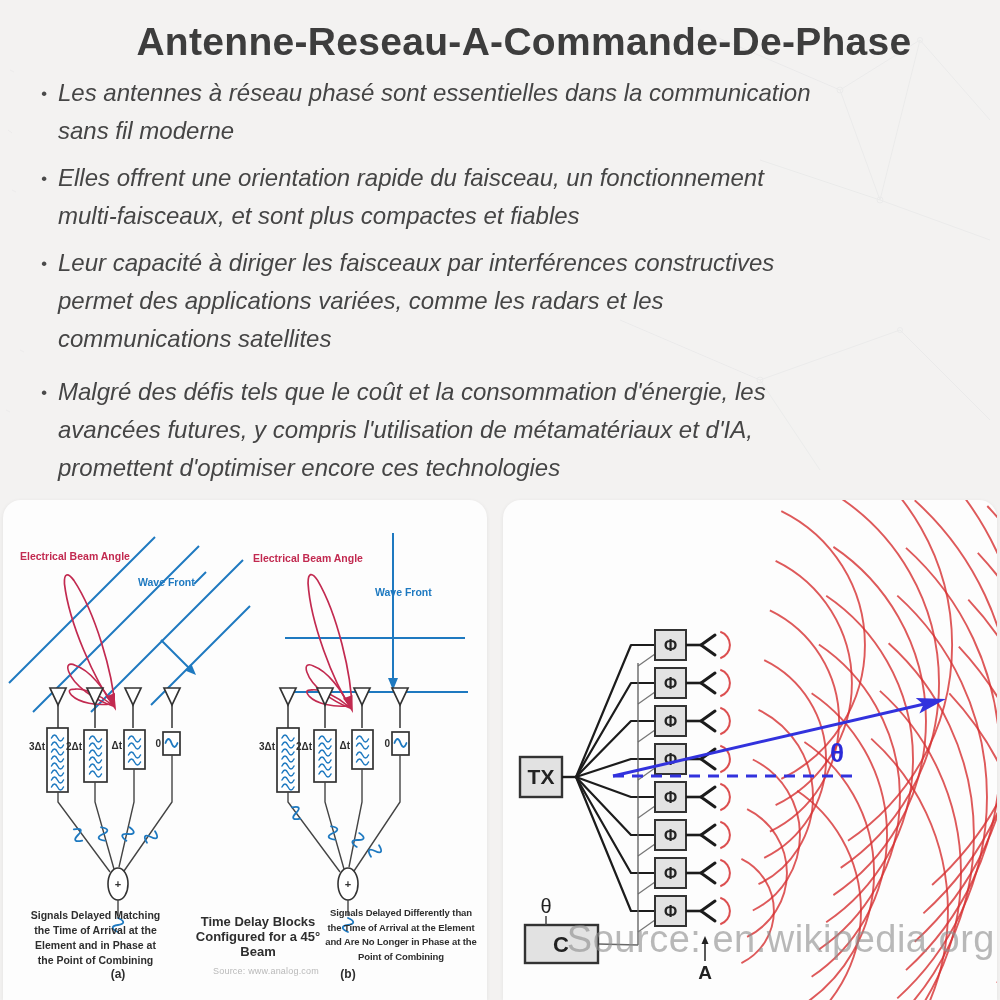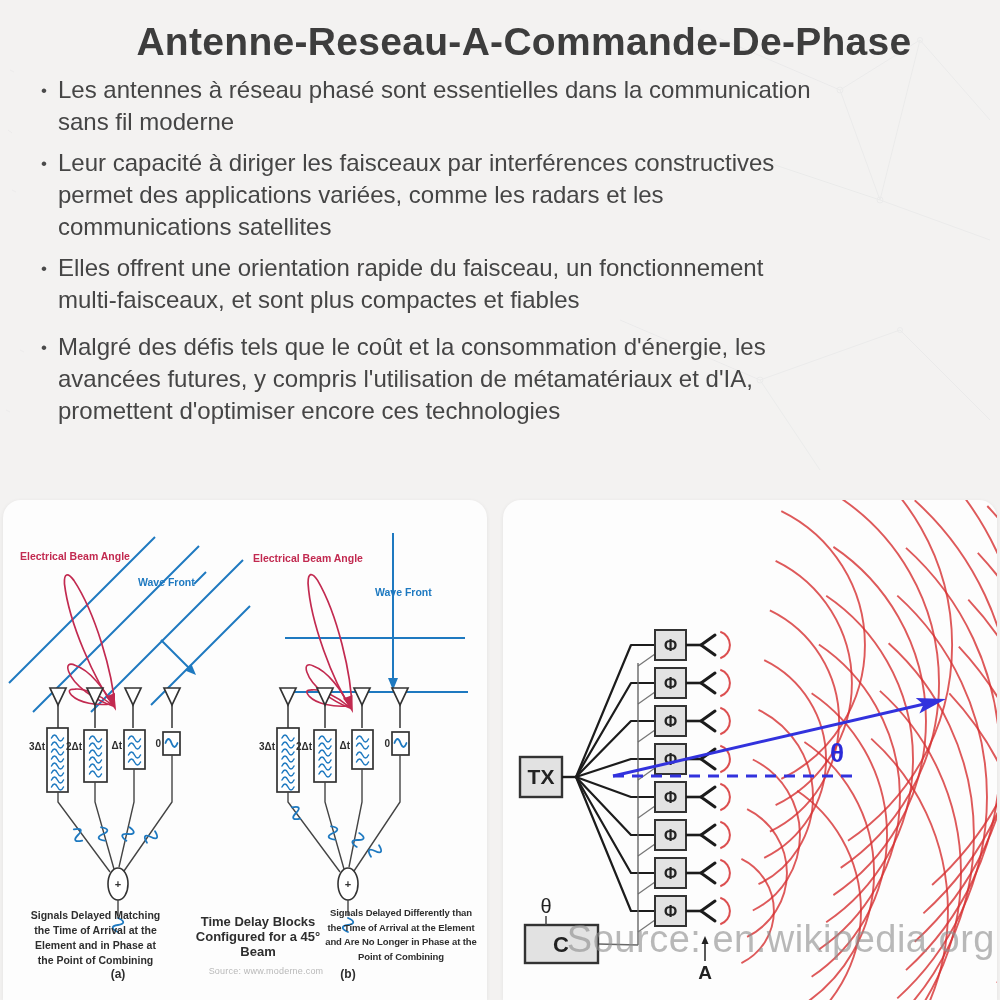--- a/index.html
+++ b/index.html
@@ -17,22 +17,23 @@
     text-align:center;font-size:39px;font-weight:700;color:#3d3d3d;
     letter-spacing:.3px;
     padding-left:24px;
   }
   ul.bullets{
     position:absolute;left:58px;top:74px;width:905px;
     margin:0;padding:0;list-style:none;
   }
   ul.bullets li{
     position:relative;margin:0 0 9px 0;
-    font-size:24px;line-height:32px;font-weight:500;color:#454545;
+    font-size:24px;line-height:38px;font-weight:500;color:#454545;
     white-space:pre-line;
+    font-style:italic;
   }
   ul.bullets li:last-child{margin-top:15px;}
   ul.bullets li::before{
     content:"•";position:absolute;left:-17px;top:1px;font-size:17px;color:#4a4a4a;
   }
 
   .panel{
     position:absolute;top:500px;height:500px;background:#fdfdfd;
     border-radius:18px 18px 0 0;
     box-shadow:0 1px 4px rgba(0,0,0,.07);
@@ -87,25 +88,25 @@
       <circle cx="900" cy="330" r="2.5"></circle>
     <path d="M10,70 L14,72 M8,130 L12,133 M12,190 L16,192 M20,350 L24,352 M6,410 L10,412"></path>
   </g>
 </svg>
 
 <div class="page-title">Antenne-Reseau-A-Commande-De-Phase</div>
 
 <ul class="bullets">
   <li>Les antennes à réseau phasé sont essentielles dans la communication
 sans fil moderne</li>
+  <li>Elles offrent une orientation rapide du faisceau, un fonctionnement
+multi-faisceaux, et sont plus compactes et fiables</li>
   <li>Leur capacité à diriger les faisceaux par interférences constructives
 permet des applications variées, comme les radars et les
 communications satellites</li>
-  <li>Elles offrent une orientation rapide du faisceau, un fonctionnement
-multi-faisceaux, et sont plus compactes et fiables</li>
   <li>Malgré des défis tels que le coût et la consommation d'énergie, les
 avancées futures, y compris l'utilisation de métamatériaux et d'IA,
 promettent d'optimiser encore ces technologies</li>
 </ul>
 
 <div class="panel panel-left">
   <svg width="484" height="500" viewBox="0 0 484 500">
     <defs>
       <path id="sq" d="M-7,0 C-4,-7 -1,-7 0,0 C1,7 4,7 7,0" fill="none" stroke="#1e79c0" stroke-width="1.8" stroke-linecap="round"></path>
       <path id="wrow" d="M-6,-3 q3,-6 6,0 q3,6 6,0 M-6,4 q3,-6 6,0 q3,6 6,0" fill="none" stroke="#1e79c0" stroke-width="1.5" stroke-linecap="round"></path>
@@ -261,21 +262,21 @@
   <div class="cap cap-a">Signals Delayed Matching
 the Time of Arrival at the
 Element and in Phase at
 the Point of Combining</div>
   <div class="cap cap-c">Time Delay Blocks
 Configured for a 45° Beam</div>
   <div class="cap cap-b">Signals Delayed Differently than
 the Time of Arrival at the Element
 and Are No Longer in Phase at the
 Point of Combining</div>
-  <div class="src-analog">Source: www.moderne.com</div>
+  <div class="src-analog">Source: www.analog.com</div>
 </div>
 
 <div class="panel panel-right">
   <svg width="494" height="500" viewBox="0 0 494 500">
 
     <g id="arc-field">
         <path d="M217.3,131.7 A14,14 0 0 1 217.3,158.3" fill="none" stroke="#d63031" stroke-width="2" opacity="0.85"></path>
         <path d="M278.3,11.1 A149,149 0 0 1 278.3,278.9" fill="none" stroke="#d63031" stroke-width="1.9" opacity="0.8"></path>
         <path d="M345.0,-50.7 A236,236 0 0 1 345.0,340.7" fill="none" stroke="#d63031" stroke-width="1.9" opacity="0.8"></path>
         <path d="M429.1,-95.0 A323,323 0 0 1 429.1,385.0" fill="none" stroke="#d63031" stroke-width="1.9" opacity="0.8"></path>

